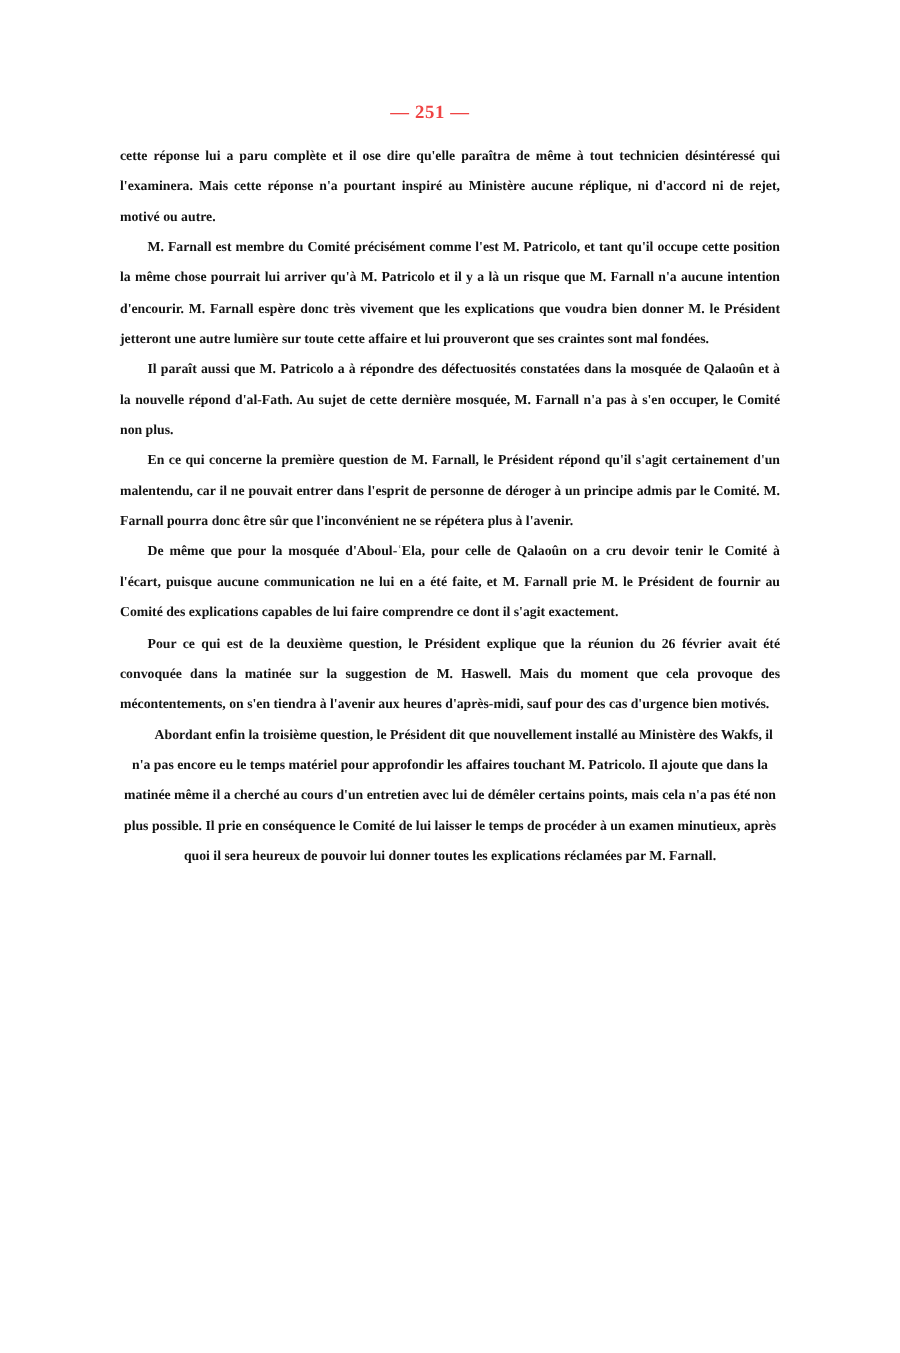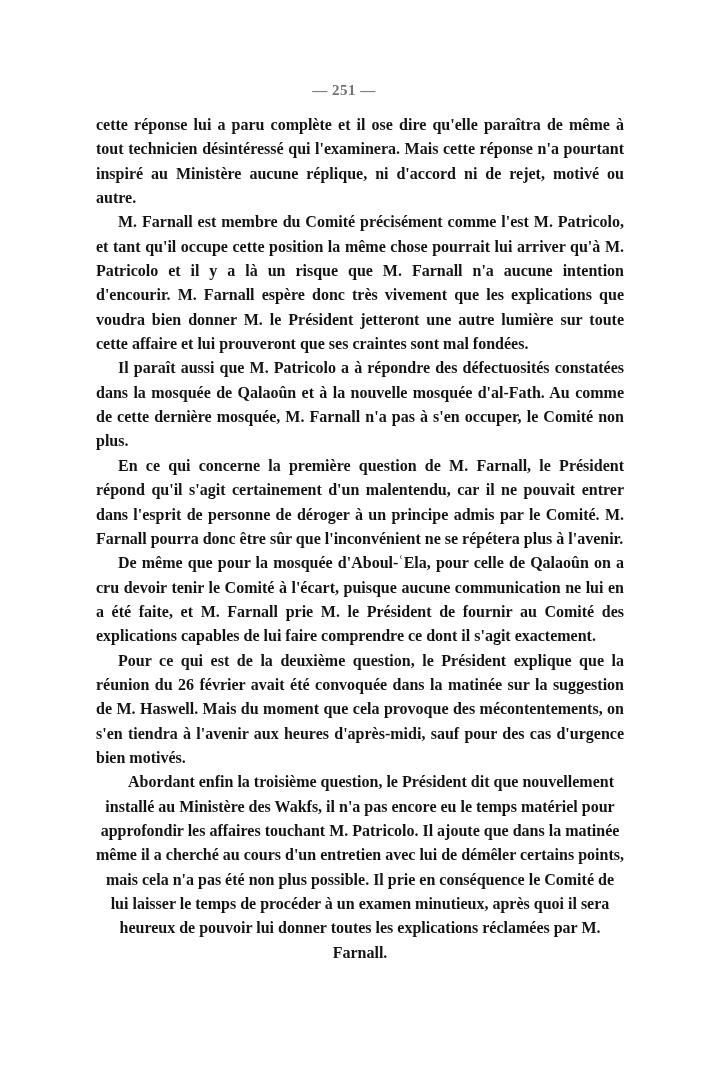--- a/index.html
+++ b/index.html
@@ -23,28 +23,28 @@
   }
   .page-header {
     position: absolute;
     top: 82px;
     left: 0;
     width: 688px;
     text-align: center;
     font-size: 15px;
     font-weight: bold;
     letter-spacing: 0.5px;
-    color: #737373;
+    color: #ef4444;
   }
   .body-text {
     position: absolute;
     top: 113px;
     left: 96px;
     width: 528px;
-    font-size: 16px;
+    font-size: 11px;
     line-height: 24.35px;
     text-align: justify;
     text-justify: inter-word;
     color: #141414;
     font-weight: 600;
   }
   .body-text p {
     margin: 0;
     text-indent: 22px;
   }
@@ -58,20 +58,20 @@
 </head>
 <body>
 
 <div class="page">
 
   <div class="page-header">—  251  —</div>
 
   <div class="body-text">
     <p class="noindent">cette réponse lui a paru complète et il ose dire qu'elle paraîtra de même à tout technicien désintéressé qui l'examinera. Mais cette réponse n'a pourtant inspiré au Ministère aucune réplique, ni d'accord ni de rejet, motivé ou autre.</p>
     <p>M. Farnall est membre du Comité précisément comme l'est M. Patricolo, et tant qu'il occupe cette position la même chose pourrait lui arriver qu'à M. Patricolo et il y a là un risque que M. Farnall n'a aucune intention d'encourir. M. Farnall espère donc très vivement que les explications que voudra bien donner M. le Président jetteront une autre lumière sur toute cette affaire et lui prouveront que ses craintes sont mal fondées.</p>
-    <p>Il paraît aussi que M. Patricolo a à répondre des défectuosités constatées dans la mosquée de Qalaoûn et à la nouvelle mosquée d'al-Fath. Au comme de cette dernière mosquée, M. Farnall n'a pas à s'en occuper, le Comité non plus.</p>
+    <p>Il paraît aussi que M. Patricolo a à répondre des défectuosités constatées dans la mosquée de Qalaoûn et à la nouvelle répond d'al-Fath. Au sujet de cette dernière mosquée, M. Farnall n'a pas à s'en occuper, le Comité non plus.</p>
     <p>En ce qui concerne la première question de M. Farnall, le Président répond qu'il s'agit certainement d'un malentendu, car il ne pouvait entrer dans l'esprit de personne de déroger à un principe admis par le Comité. M. Farnall pourra donc être sûr que l'inconvénient ne se répétera plus à l'avenir.</p>
     <p>De même que pour la mosquée d'Aboul-ʿEla, pour celle de Qalaoûn on a cru devoir tenir le Comité à l'écart, puisque aucune communication ne lui en a été faite, et M. Farnall prie M. le Président de fournir au Comité des explications capables de lui faire comprendre ce dont il s'agit exactement.</p>
     <p>Pour ce qui est de la deuxième question, le Président explique que la réunion du 26 février avait été convoquée dans la matinée sur la suggestion de M. Haswell. Mais du moment que cela provoque des mécontentements, on s'en tiendra à l'avenir aux heures d'après-midi, sauf pour des cas d'urgence bien motivés.</p>
     <p>Abordant enfin la troisième question, le Président dit que nouvellement installé au Ministère des Wakfs, il n'a pas encore eu le temps matériel pour approfondir les affaires touchant M. Patricolo. Il ajoute que dans la matinée même il a cherché au cours d'un entretien avec lui de démêler certains points, mais cela n'a pas été non plus possible. Il prie en conséquence le Comité de lui laisser le temps de procéder à un examen minutieux, après quoi il sera heureux de pouvoir lui donner toutes les explications réclamées par M. Farnall.</p>
   </div>
 
 </div>
 
 </body></html>

